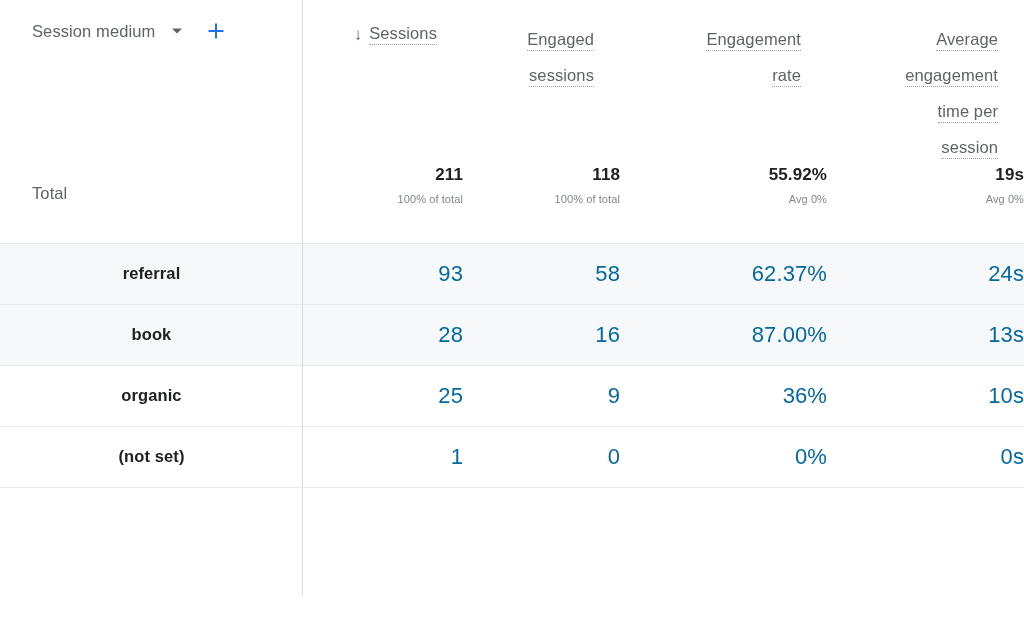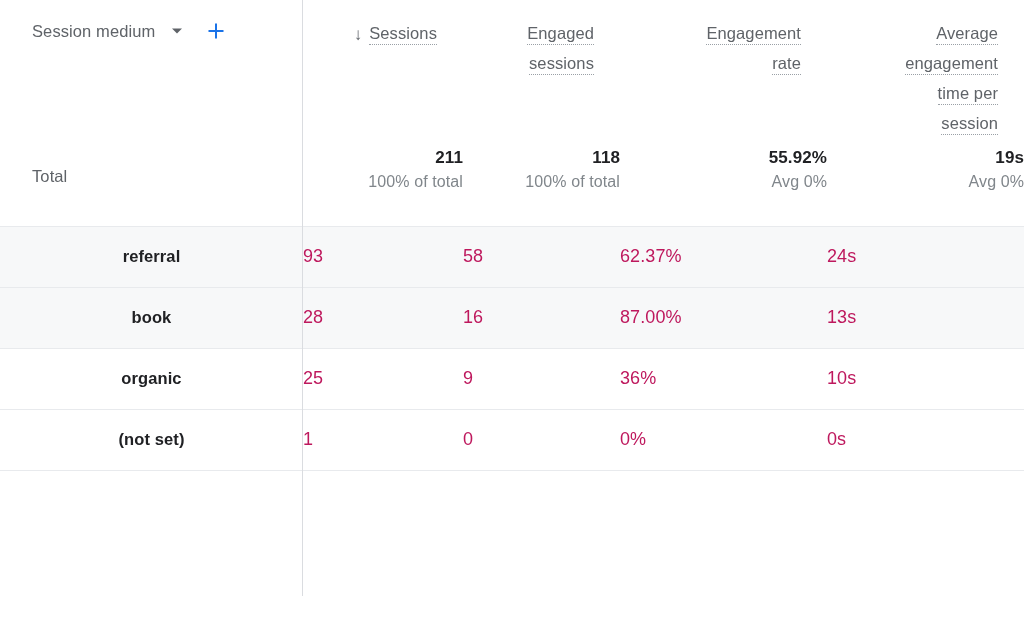--- a/index.html
+++ b/index.html
@@ -100,20 +100,21 @@
     display: inline-block;
     text-align: right;
     max-width: 100%;
   }
   .metric-label {
     font-size: 16.5px;
     line-height: 30px;
     color: #5f6368;
     letter-spacing: .1px;
     cursor: pointer;
+    margin-top: 6px;
   }
   .metric-label .word {
     border-bottom: 1.5px dotted #9aa0a6;
     padding-bottom: 2px;
   }
   .sort-arrow {
     display: inline-block;
     vertical-align: -1px;
     margin-right: 7px;
     color: #5f6368;
@@ -139,21 +140,21 @@
     text-align: right;
   }
   .total-value {
     font-size: 17px;
     font-weight: bold;
     color: #202124;
     line-height: 25px;
     letter-spacing: .1px;
   }
   .total-sub {
-    font-size: 16px;
+    font-size: 11px;
     color: #80868b;
     line-height: 24px;
     letter-spacing: .1px;
   }
 
   
   tbody tr.data-row { height: 61px; }
   tbody tr.data-row td {
     padding: 0;
     vertical-align: middle;
@@ -166,23 +167,24 @@
   .cell-dim {
     padding-left: 32px;
     font-size: 16.5px;
     font-weight: bold;
     color: #202124;
     letter-spacing: .1px;
     text-align: center;
   }
   .cell-metric {
     padding-right: 26px;
-    font-size: 18px;
-    color: #be185d;
-    letter-spacing: .1px;
+    font-size: 22px;
+    color: #0369a1;
+    letter-spacing: .1px;
+    text-align: right;
   }
 </style>
 </head>
 <body>
 
 <div class="report-table">
 
   <div class="col-divider"></div>
 
   <table class="grid">

